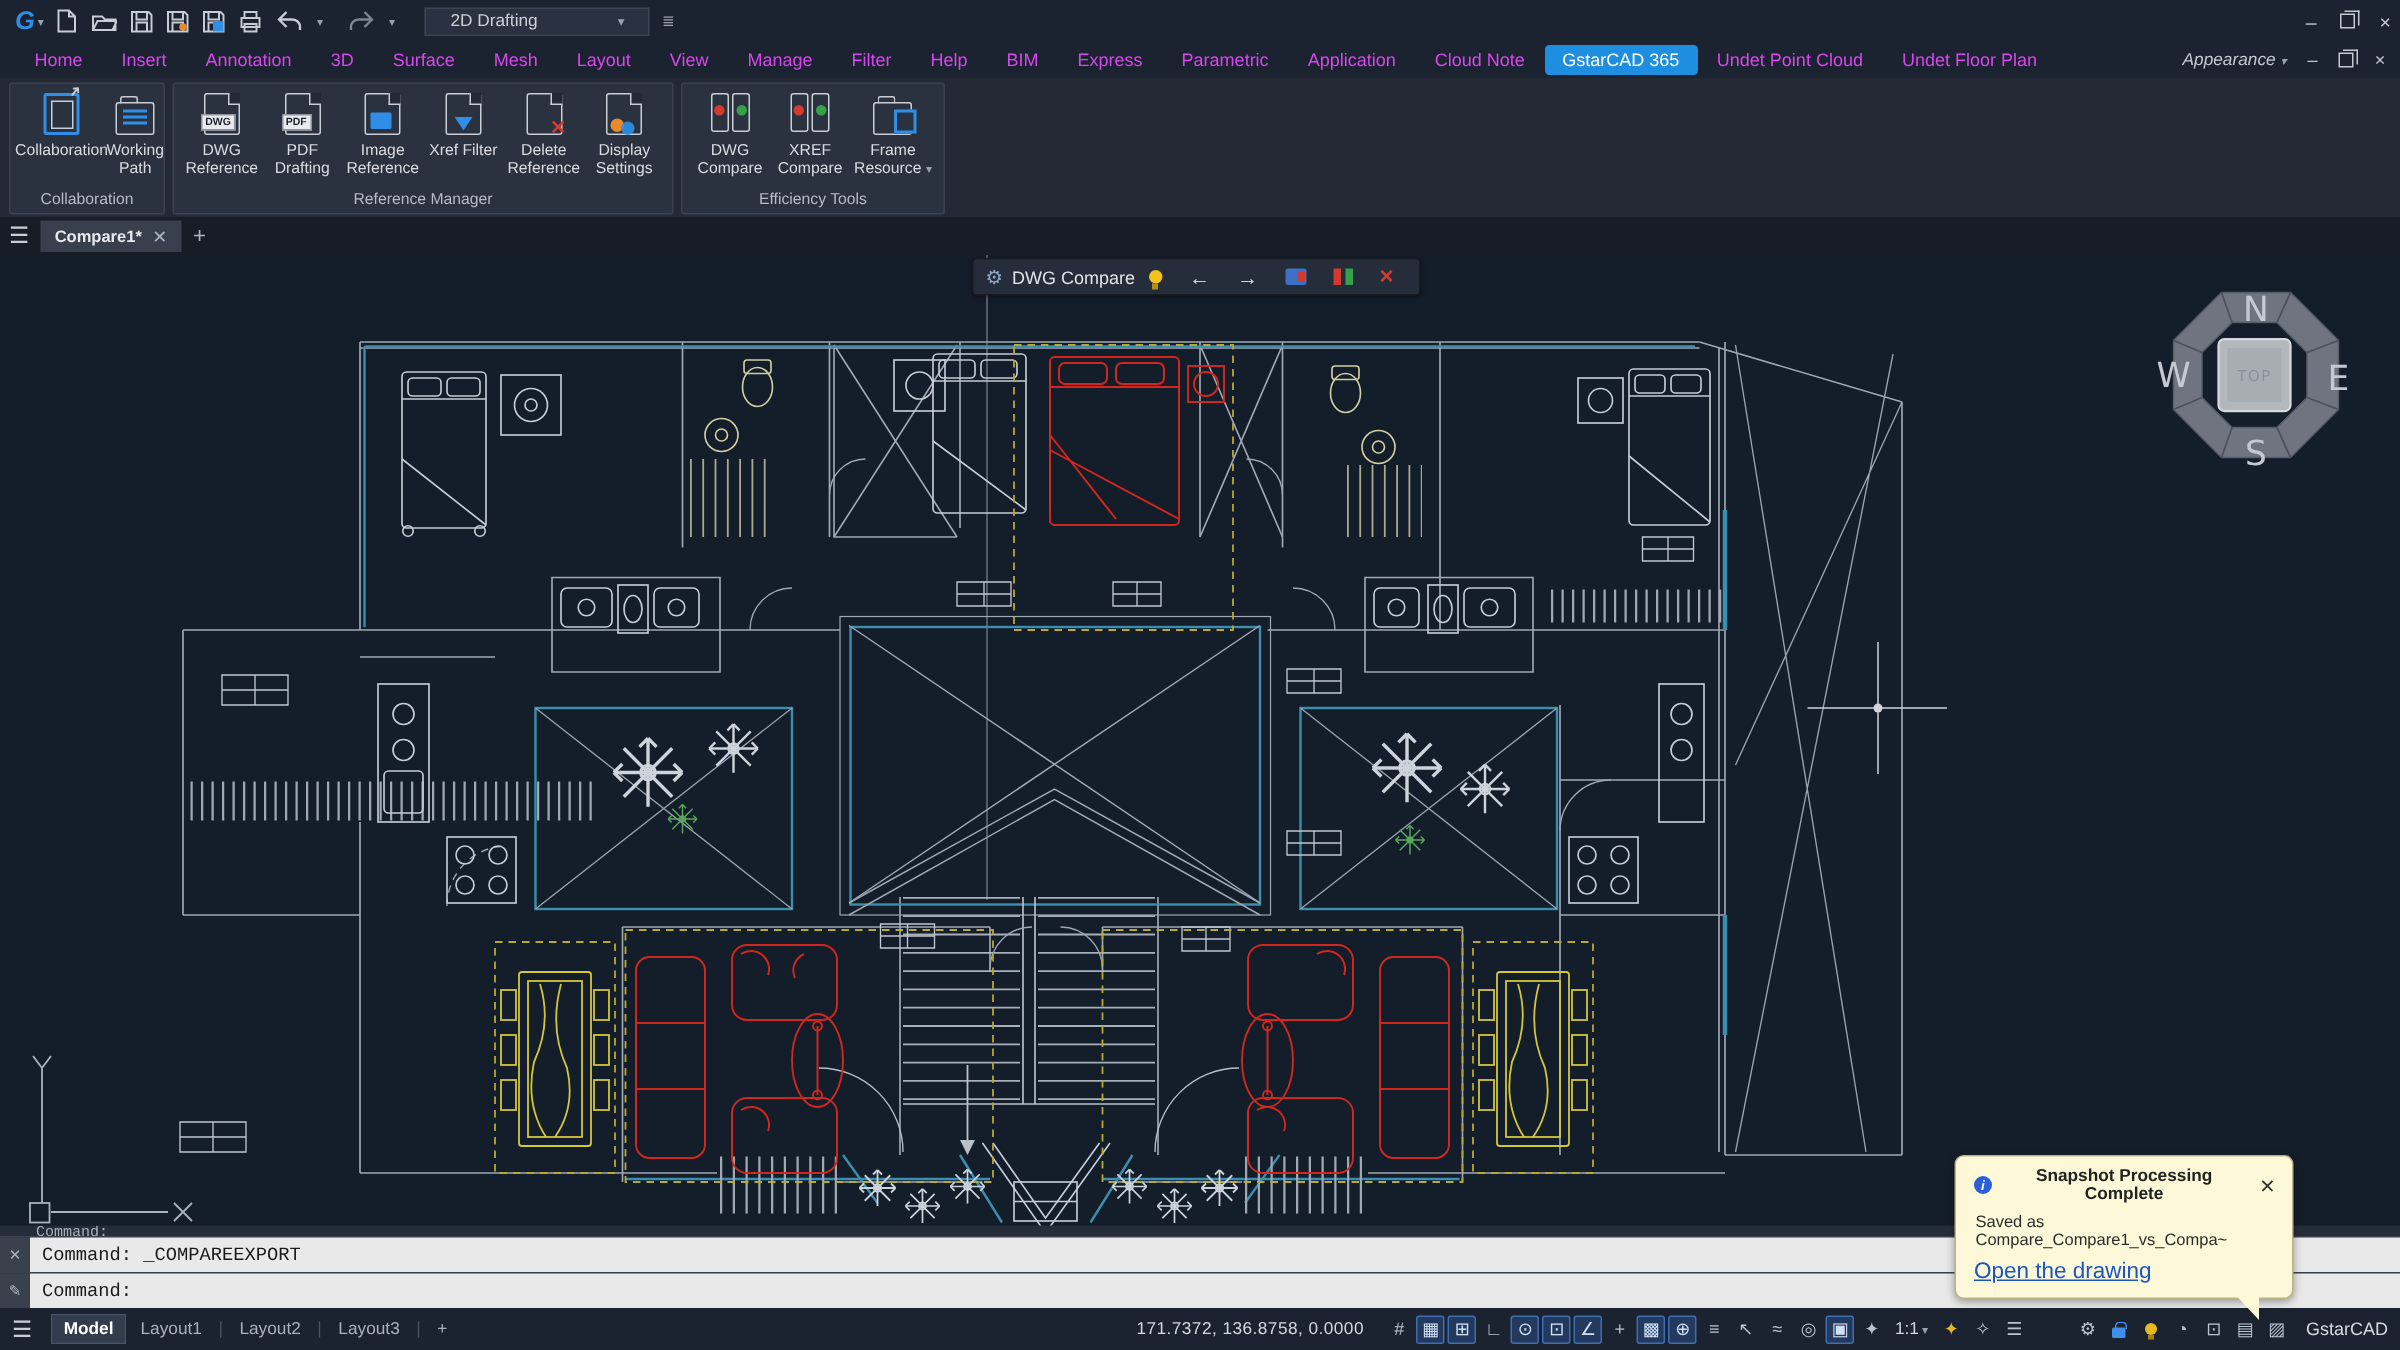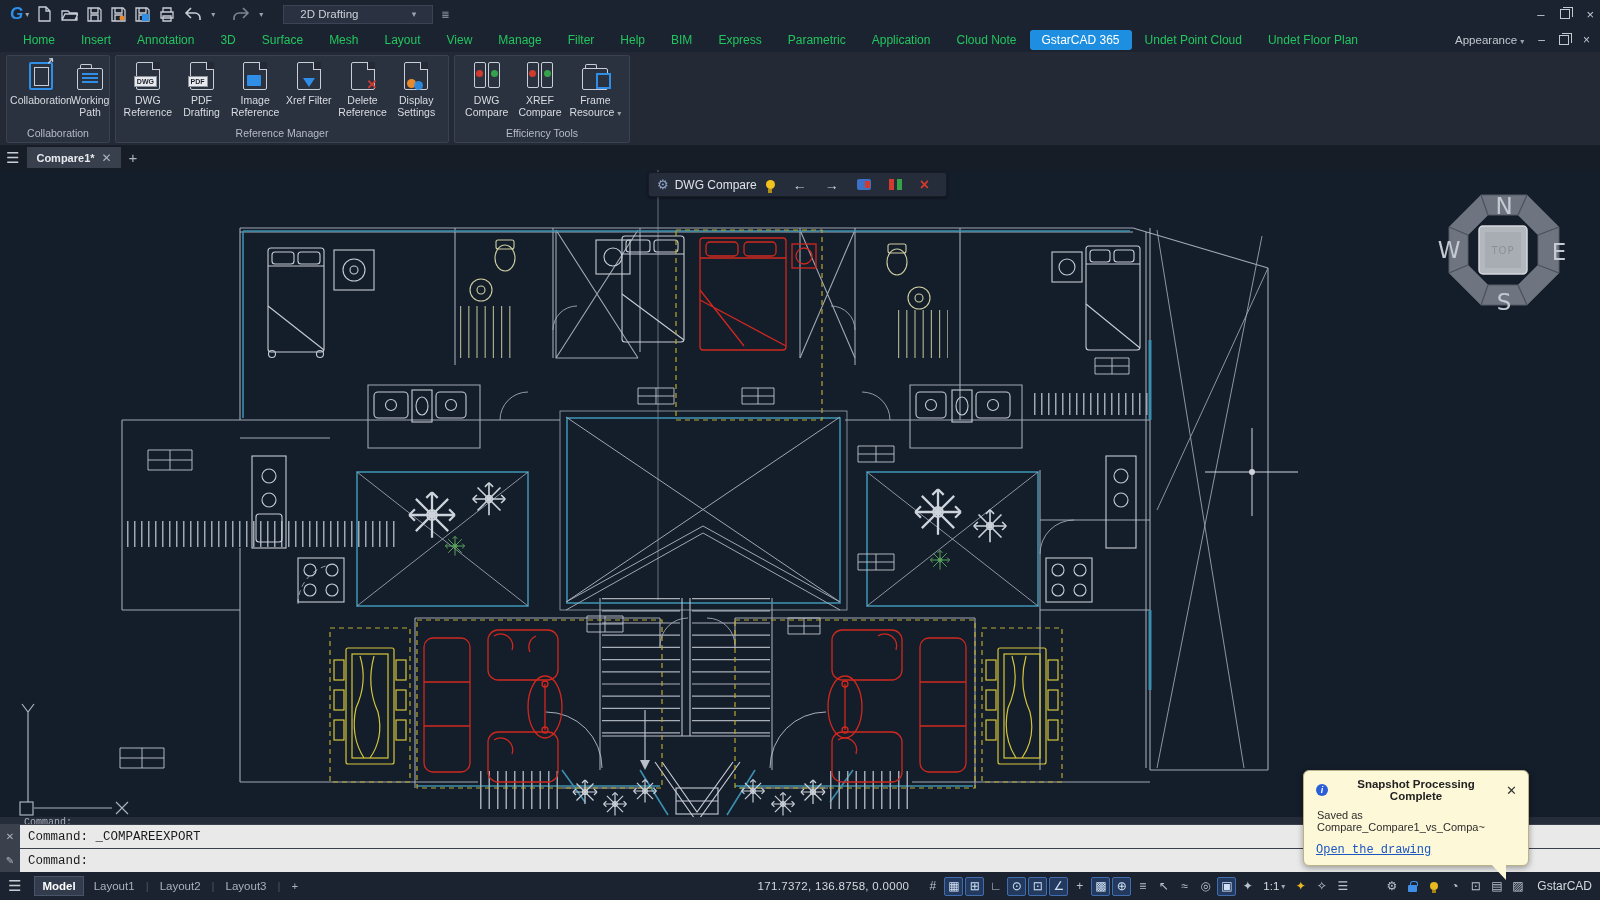--- a/index.html
+++ b/index.html
@@ -17,23 +17,23 @@
     display:flex; align-items:center; font-size:11.5px; color:#ccd1d9; padding:0 16px; }
   .ws-box .caret { margin-left:auto; color:#9aa2ad; font-size:9px; }
   .ws-more { color:#9aa2ad; font-size:10px; margin-left:8px; }
   .tb-title { position:absolute; left:0; right:0; text-align:center; font-size:12px; font-weight:bold; color:#dde1e7; pointer-events:none; }
   .winbtns { margin-left:auto; display:flex; align-items:center; gap:16px; color:#c3c9d1; font-size:13px; z-index:2; }
   .restore-glyph { width:10px; height:10px; border:1px solid #c3c9d1; position:relative; display:inline-block; }
   .restore-glyph::before { content:""; position:absolute; left:2px; top:-3px; width:9px; height:9px; border:1px solid #c3c9d1; border-left:none; border-bottom:none; }
 
   
   .menubar { height:24px; background:#1c2330; display:flex; align-items:center; padding:0 10px; gap:0; font-size:12px; flex:0 0 auto; position:relative; }
-  .menu-tab { padding:3px 13px; color:#22c55e; white-space:nowrap; cursor:default; }
+  .menu-tab { padding:3px 13px; color:#d946ef; white-space:nowrap; cursor:default; }
   .menu-tab.active { background:#1e8fe0; color:#fff; border-radius:3px; padding:3px 12px; }
-  .menubar-right { margin-left:auto; display:flex; align-items:center; gap:14px; color:#c3c9d1; }
+  .menubar-right { margin-left:auto; display:flex; align-items:center; gap:14px; color:#c3c9d1;font-style:italic; }
   .appearance { font-size:11.5px; }
   .appearance .caret { font-size:8px; color:#9aa2ad; }
 
   
   .ribbon { height:93px; background:#232a36; display:flex; align-items:stretch; gap:5px; padding:3px 2px 2px 6px; flex:0 0 auto; }
   .panel { background:#2b323f; border:1px solid #3a4150; border-radius:2px; display:flex; flex-direction:column; }
   .panel-buttons { flex:1; display:flex; align-items:flex-start; padding:4px 6px 0 6px; gap:2px; }
   .panel-label { text-align:center; font-size:10.5px; color:#b6bcc6; padding:2px 0 3px; }
   .rbtn { width:52px; display:flex; flex-direction:column; align-items:center; gap:2px; cursor:default; }
   .rbtn.wide { width:56px; }
@@ -99,21 +99,21 @@
   .notification { position:absolute; left:1303px; top:770px; width:226px; background:#fdf8d8; border:1px solid #b9b28a;
     border-radius:6px; padding:7px 9px 8px 12px; color:#222; z-index:30; box-shadow:0 2px 6px rgba(0,0,0,.35); }
   .notification .tail { position:absolute; right:22px; bottom:-15px; width:0; height:0;
     border-top:16px solid #fdf8d8; border-left:15px solid transparent; }
   .ntf-head { display:flex; align-items:center; gap:7px; }
   .ntf-info { width:12px; height:12px; border-radius:50%; background:#2b5fd9; color:#fff; font-size:9px; font-weight:bold;
     display:flex; align-items:center; justify-content:center; flex:0 0 auto; font-style:italic; }
   .ntf-title { font-size:11.5px; font-weight:bold; flex:1; text-align:center; }
   .ntf-close { font-size:13px; color:#333; padding:0 2px; line-height:1; }
   .ntf-body { font-size:11px; margin:7px 0 6px 1px; color:#2c2c2c; }
-  .ntf-link { font-size:12px; color:#1a56c4; text-decoration:underline;font-family:Liberation Mono, monospace; }
+  .ntf-link { font-size:15px; color:#1a56c4; text-decoration:underline; }
 
   
   .cmdarea { height:55px; flex:0 0 auto; display:flex; flex-direction:column; background:#2a3140; }
   .cmd-hist { height:7px; background:#262d3a; overflow:hidden; color:#aab1bb; font:10px "Liberation Mono", monospace; padding-left:24px; }
   .cmd-row { flex:1; display:flex; align-items:stretch; border-top:1px solid #3a414d; }
   .cmd-gutter { width:20px; background:#3a414d; color:#aeb4bd; display:flex; align-items:center; justify-content:center; font-size:10px; }
   .cmd-text { flex:1; background:#e9e9e9; color:#1a1a1a; font:12.5px "Liberation Mono", monospace; display:flex; align-items:center; padding-left:8px; }
 
   
   .statusbar { height:28px; background:#1b2330; flex:0 0 auto; display:flex; align-items:center; padding:0 8px; gap:4px; font-size:11.5px; }

